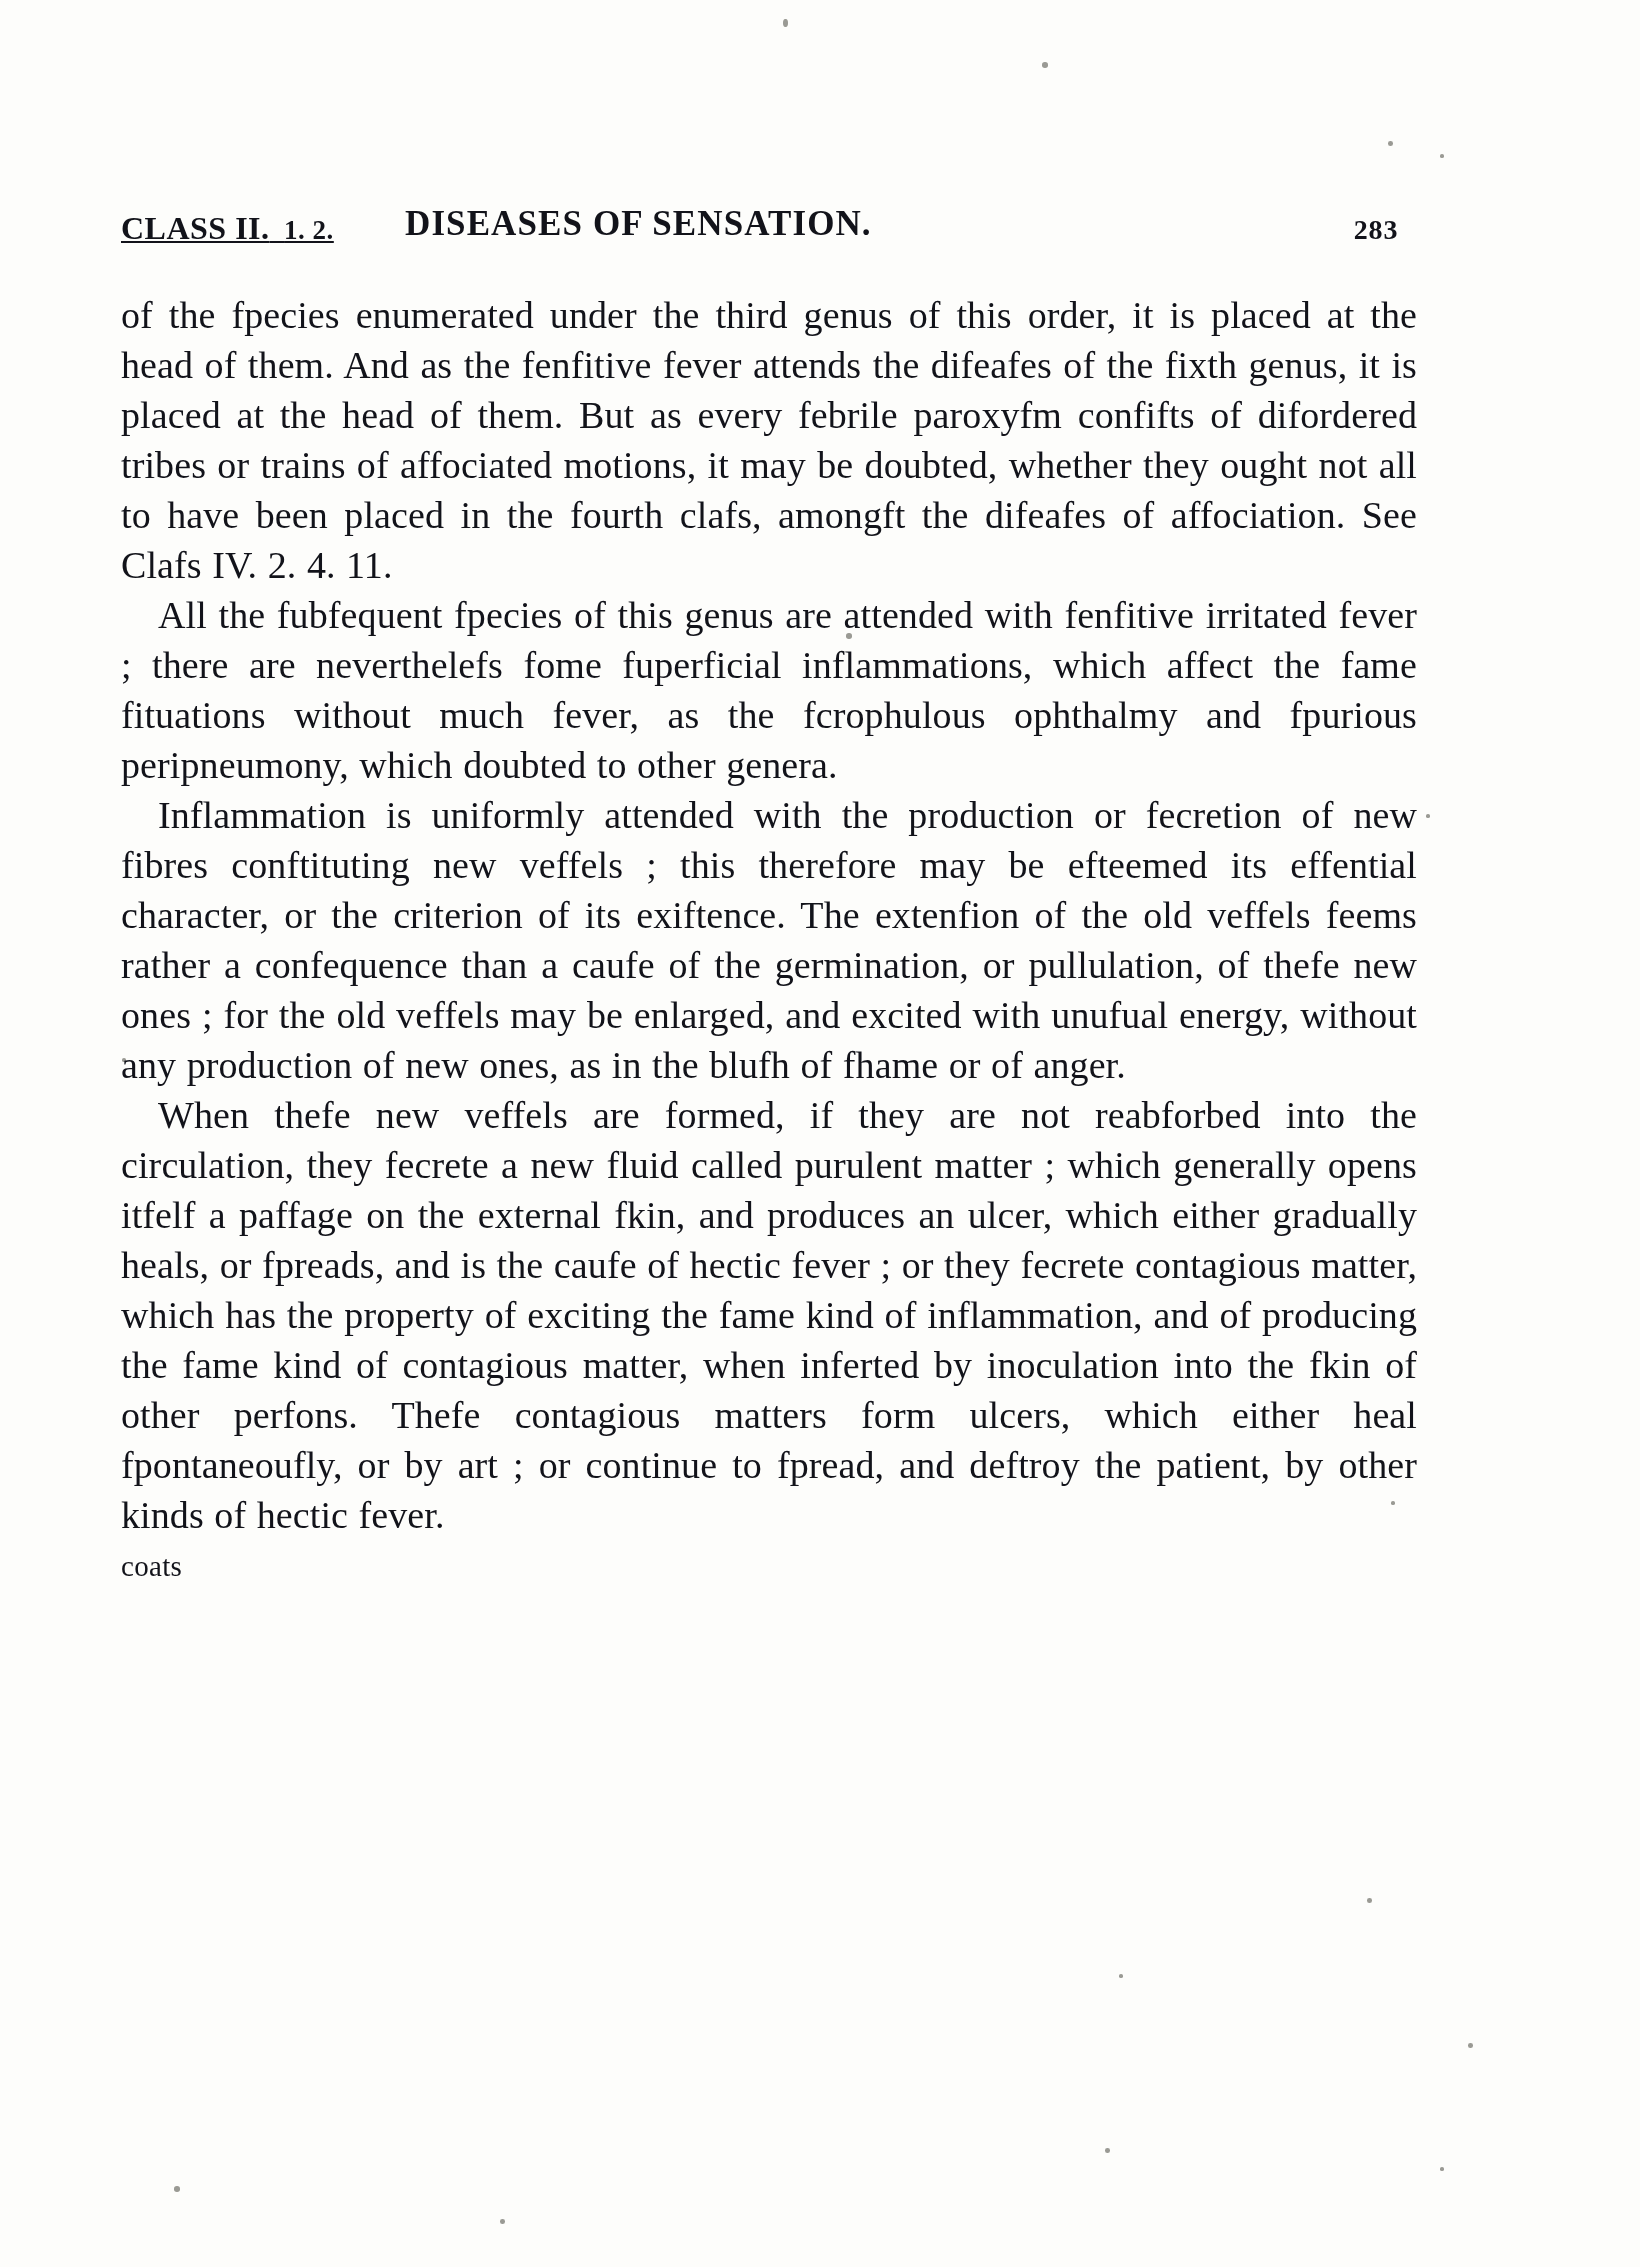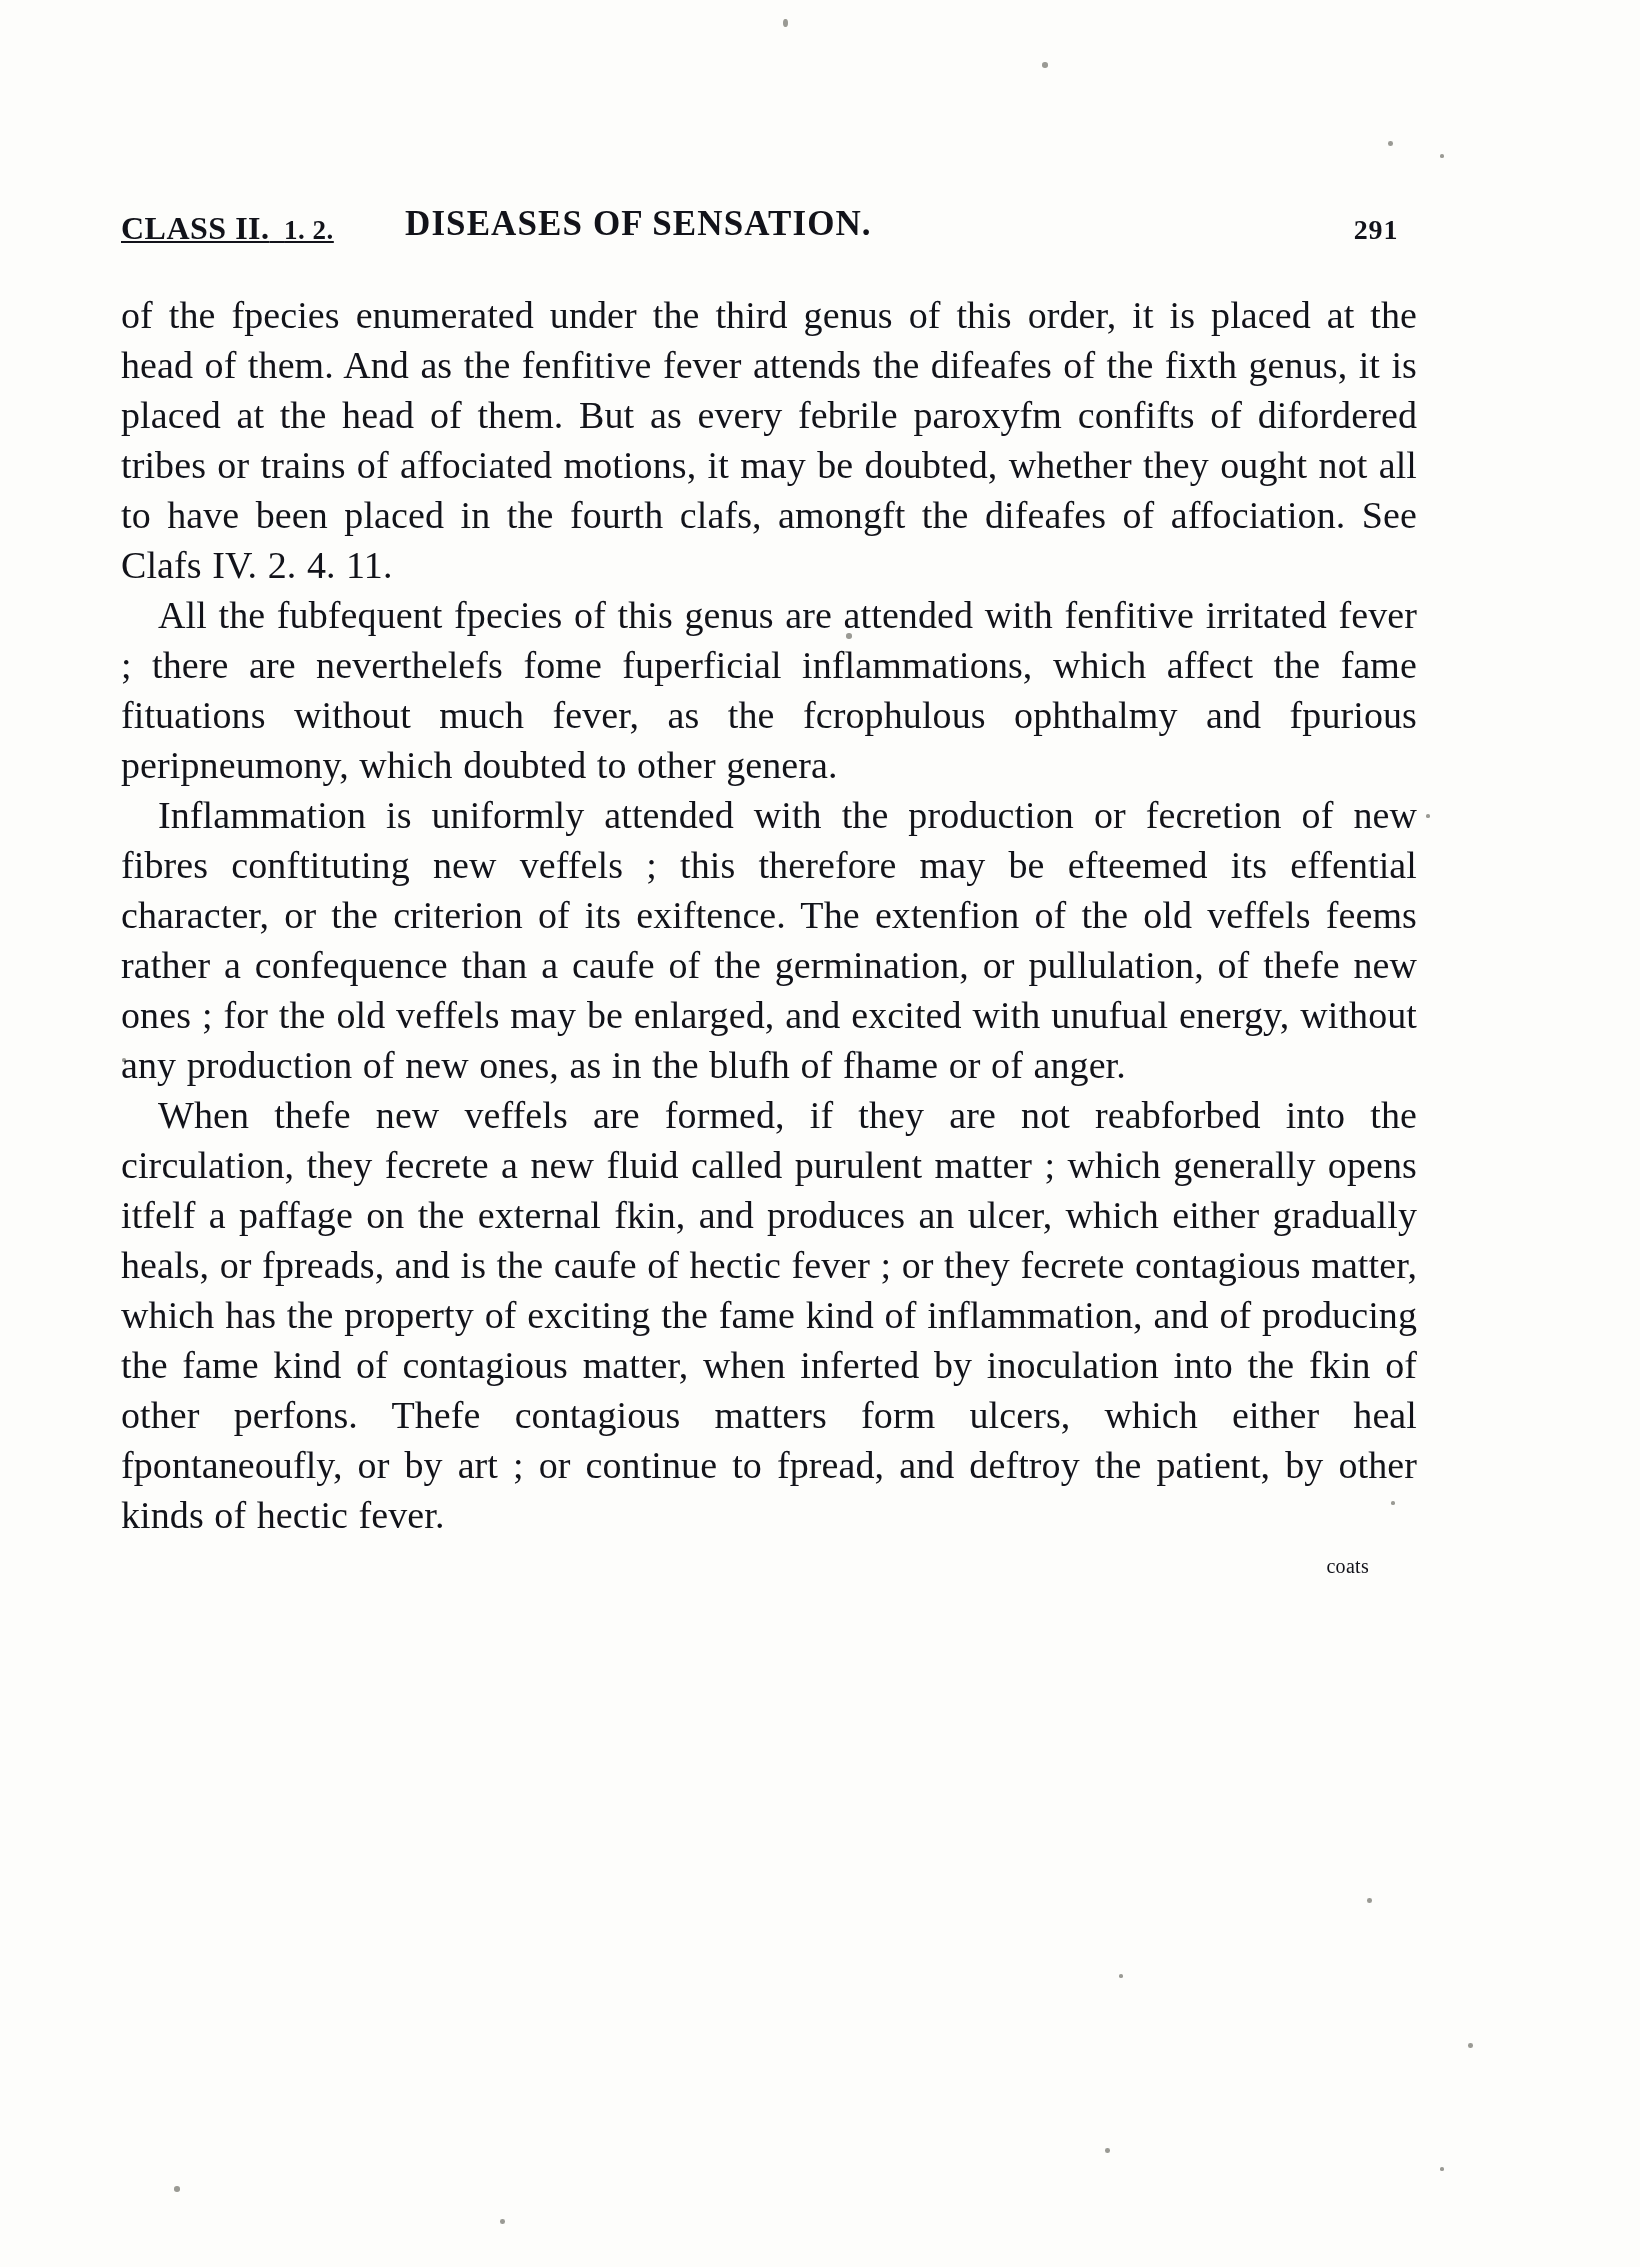--- a/index.html
+++ b/index.html
@@ -70,22 +70,21 @@
     line-height: 50px;
     text-align: justify;
     text-justify: inter-word;
     letter-spacing: 0.1px;
     word-spacing: 0.9px;
   }
   .body-text p.indent {
     text-indent: 37px;
   }
   .catchword {
-    text-align: right;
-    font-size: 20px;
+    font-size: 29px;
     line-height: 49px;
     margin-top: 1.9px;
     padding-right: 48px;
     letter-spacing: 0.3px;
   }
   .speck {
     position: absolute;
     background: #9a9a94;
     border-radius: 50%;
   }
@@ -128,21 +127,21 @@
   <div class="speck s15"></div>
   <div class="speck s16"></div>
 
   <div class="content">
 
     <div class="running-head">
       <span class="rh-left">
         <span class="smallcaps-big">CLASS II.</span>&nbsp;&nbsp;<span>1. 2.</span>
       </span>
       <span class="rh-center">DISEASES OF SENSATION.</span>
-      <span class="rh-right">291</span>
+      <span class="rh-right">283</span>
     </div>
 
     <div class="body-text">
       <p>of the fpecies enumerated under the third genus of this order, it is placed at the head of them. And as the fenfitive fever attends the difeafes of the fixth genus, it is placed at the head of them. But as every febrile paroxyfm confifts of difordered tribes or trains of affociated motions, it may be doubted, whether they ought not all to have been placed in the fourth clafs, amongft the difeafes of affociation.   See Clafs IV. 2. 4. 11.</p>
       <p class="indent">All the fubfequent fpecies of this genus are attended with fenfitive irritated fever ; there are neverthelefs fome fuperficial inflammations, which affect the fame fituations without much fever, as the fcrophulous ophthalmy and fpurious peripneumony, which doubted to other genera.</p>
       <p class="indent">Inflammation is uniformly attended with the production or fecretion of new fibres conftituting new veffels ; this therefore may be efteemed its effential character, or the criterion of its exiftence.   The extenfion of the old veffels feems rather a confequence than a caufe of the germination, or pullulation, of thefe new ones ; for the old veffels may be enlarged, and excited with unufual energy, without any production of new ones, as in the blufh of fhame or of anger.</p>
       <p class="indent">When thefe new veffels are formed, if they are not reabforbed into the circulation, they fecrete a new fluid called purulent matter ; which generally opens itfelf a paffage on the external fkin, and produces an ulcer, which either gradually heals, or fpreads, and is the caufe of hectic fever ; or they fecrete contagious matter, which has the property of exciting the fame kind of inflammation, and of producing the fame kind of contagious matter, when inferted by inoculation into the fkin of other perfons.   Thefe contagious matters form ulcers, which either heal fpontaneoufly, or by art ; or continue to fpread, and deftroy the patient, by other kinds of hectic fever.</p>
       <div class="catchword">coats</div>
     </div>
 

